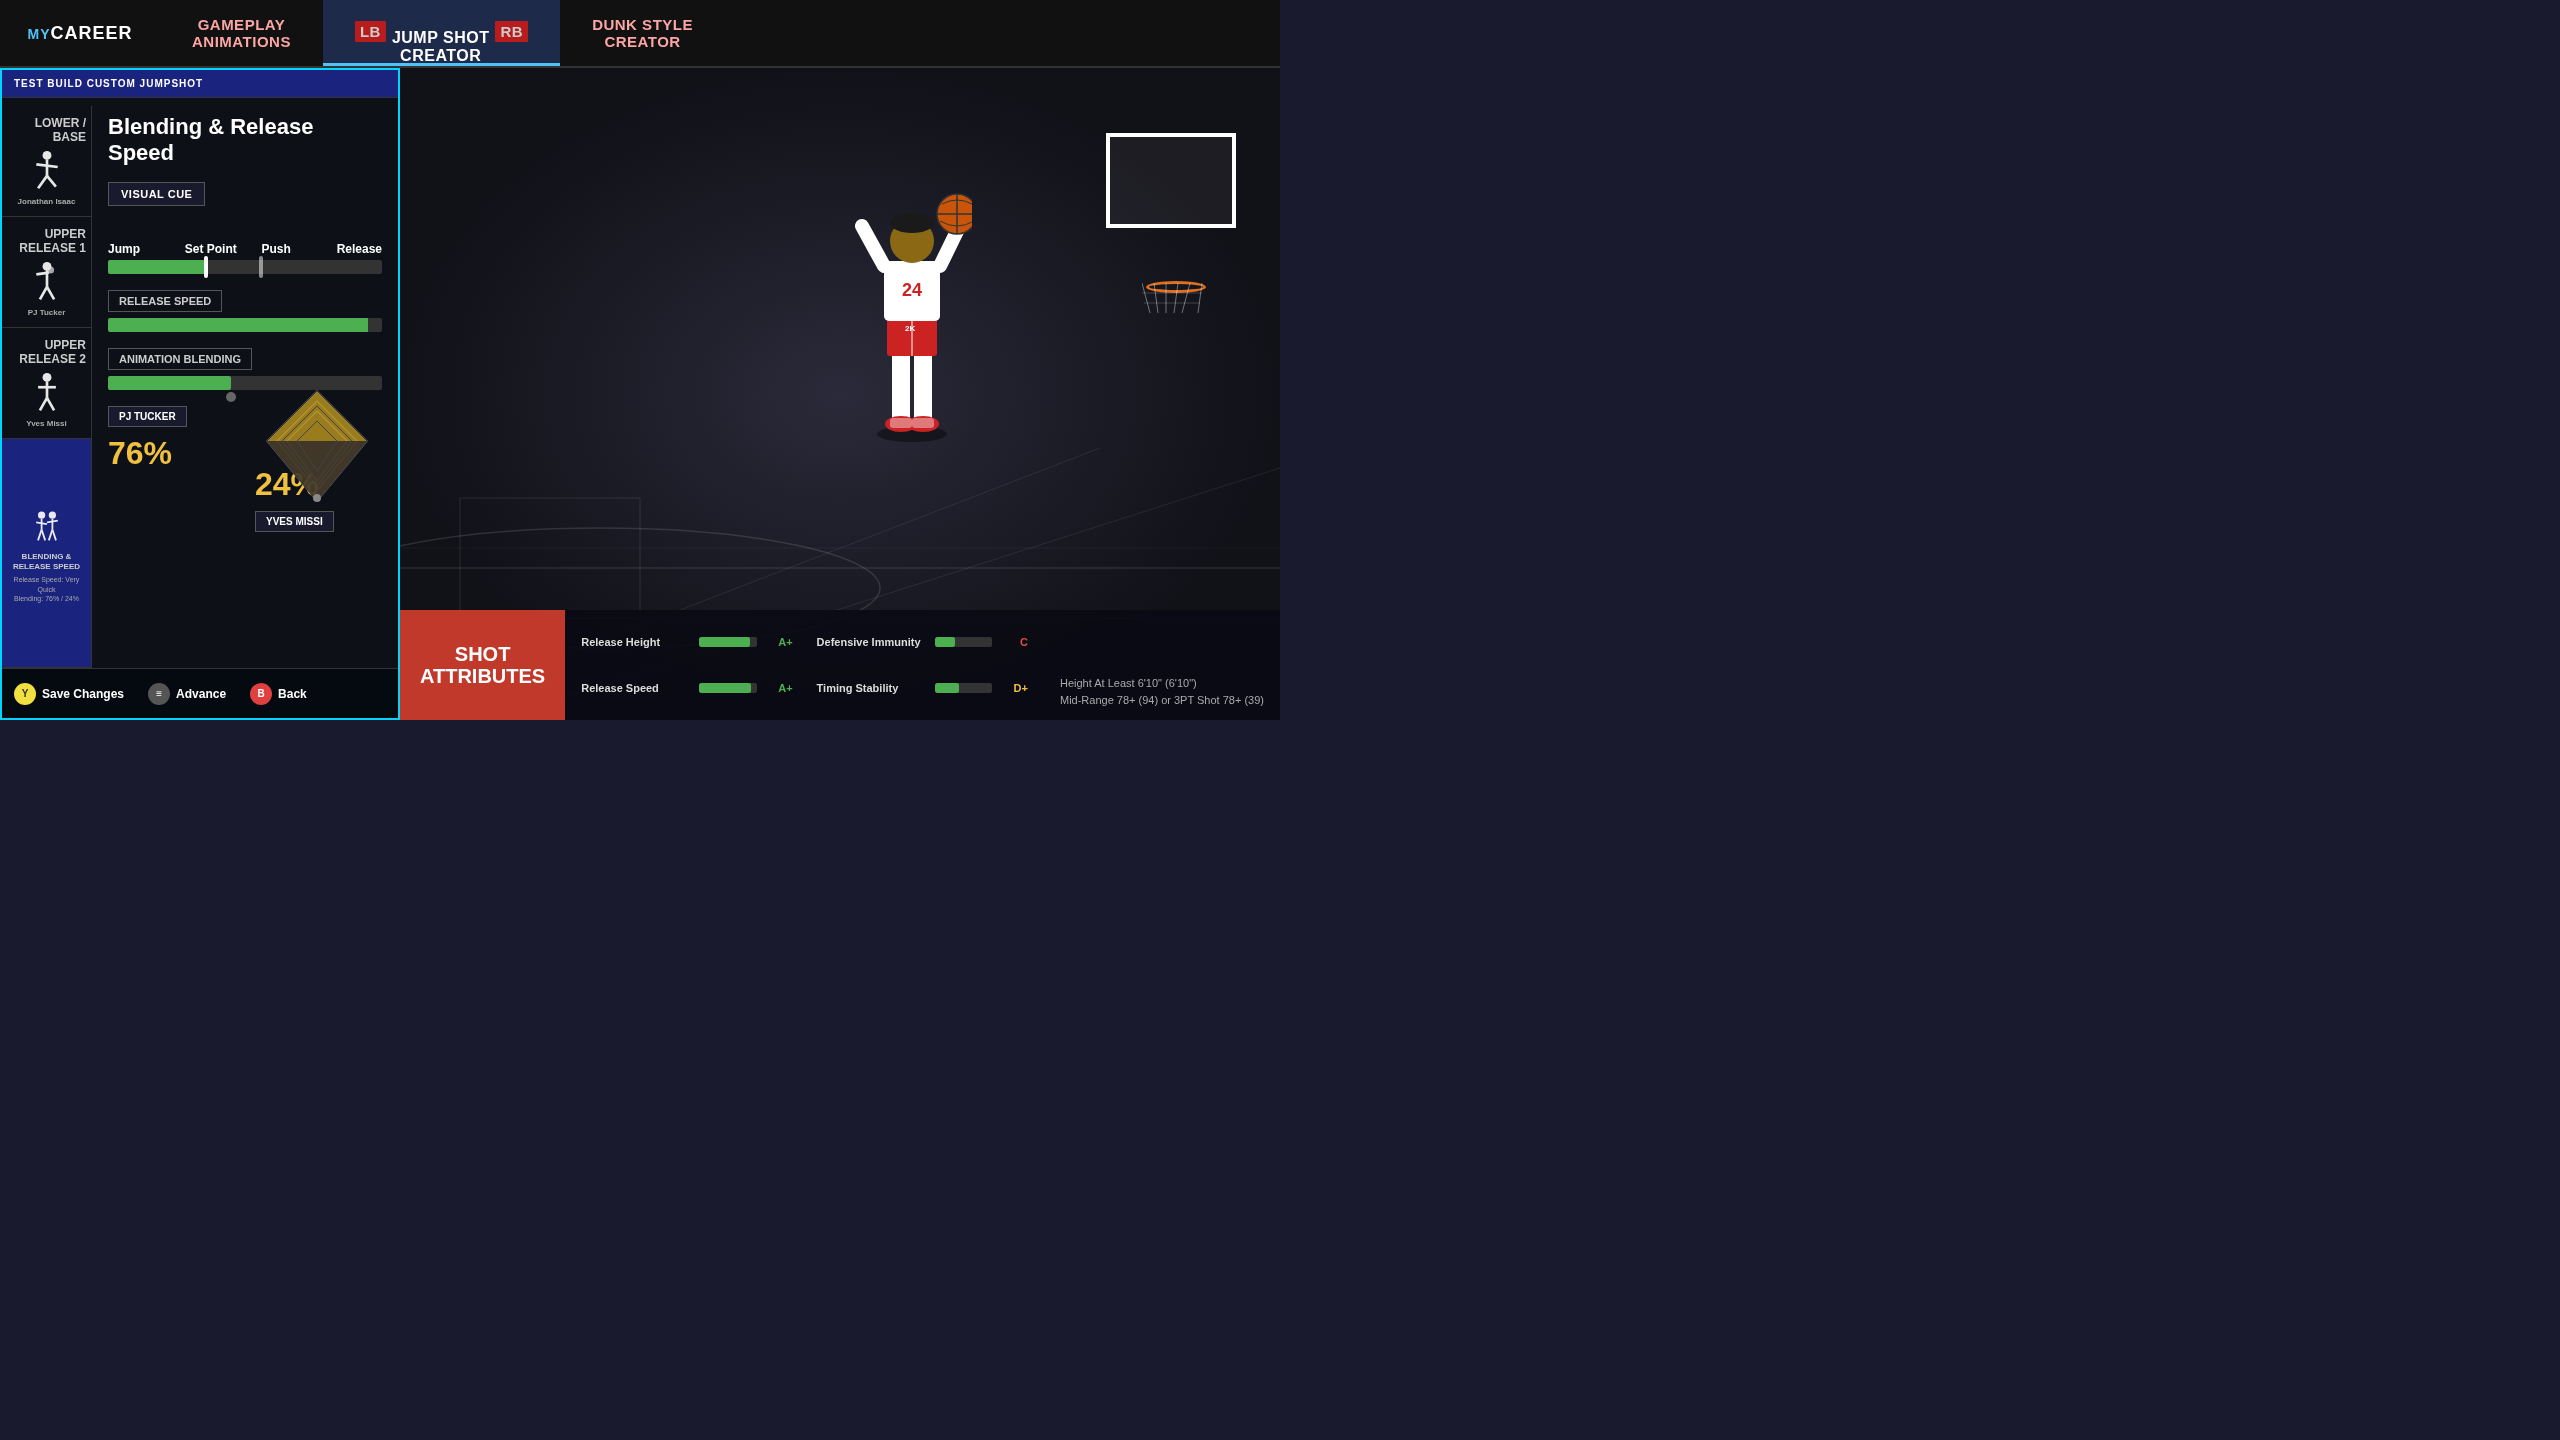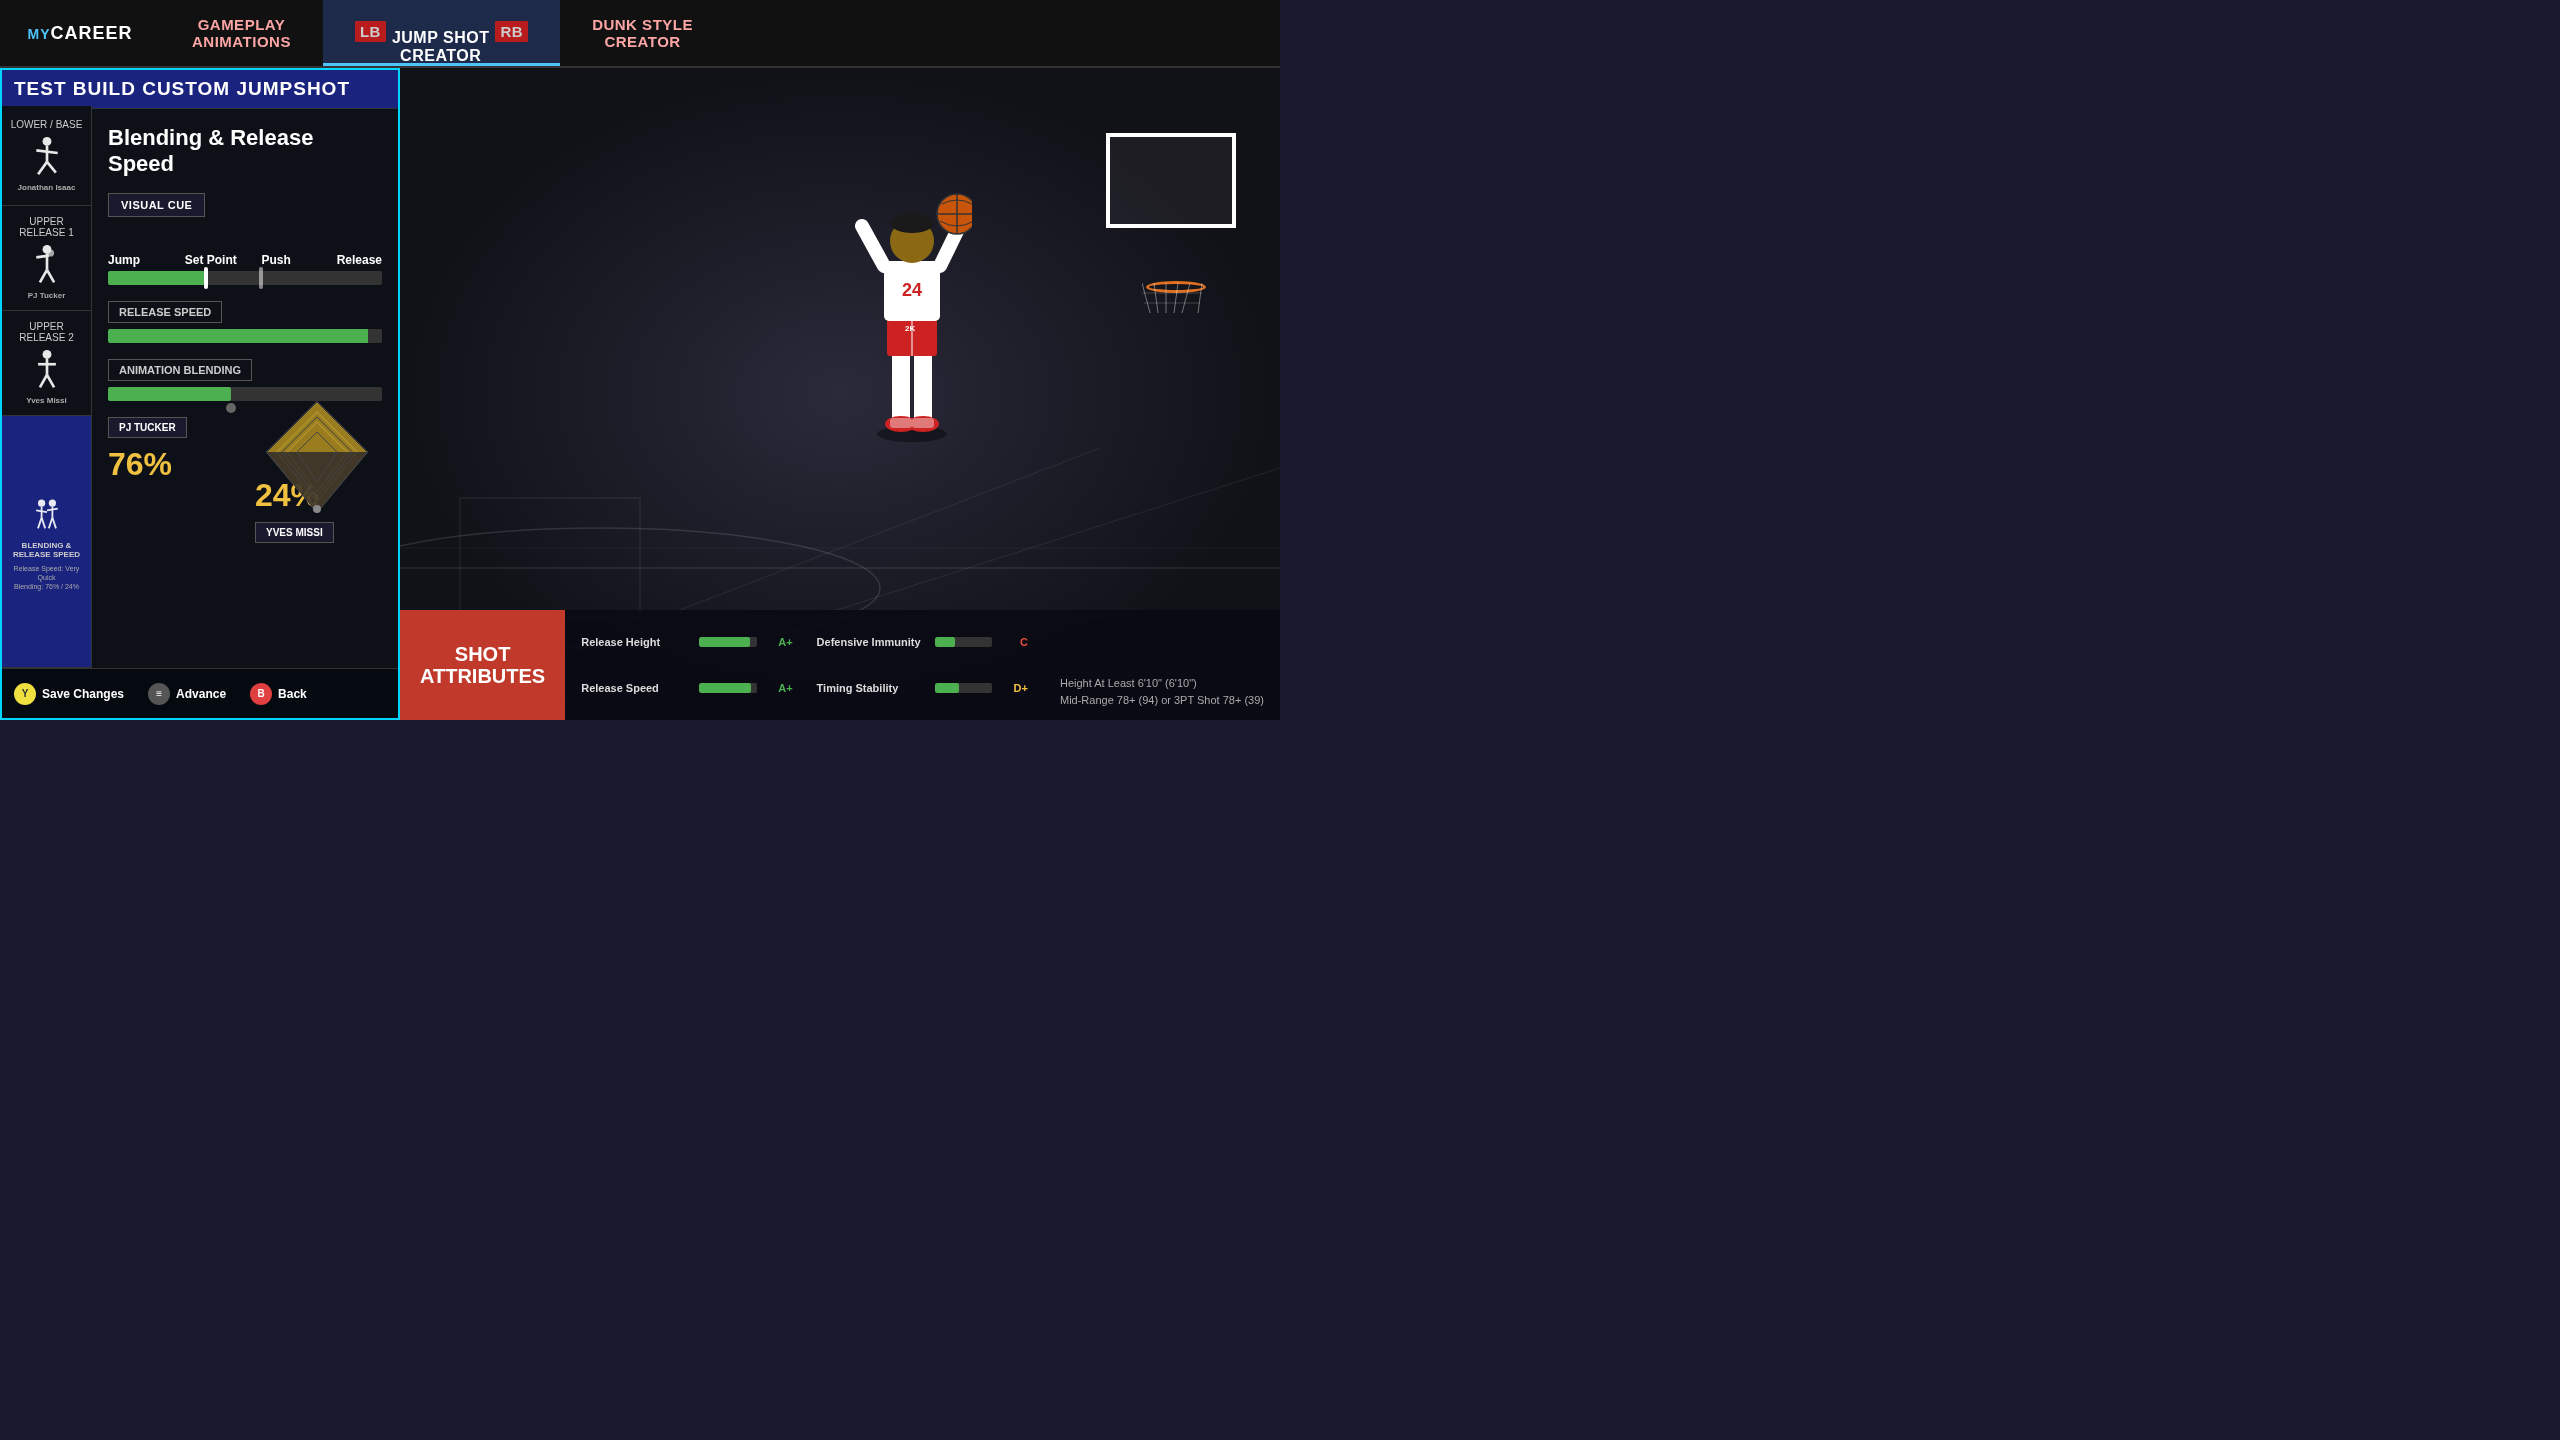--- a/index.html
+++ b/index.html
@@ -90,21 +90,21 @@
       background: #0d1117;
       border: 2px solid #00d4ff;
       display: flex;
       flex-direction: column;
       position: relative;
     }
 
     .panel-title {
       background: #1a237e;
       color: white;
-      font-size: 19px;
+      font-size: 10px;
       font-weight: 900;
       padding: 8px 12px;
       text-transform: uppercase;
       letter-spacing: 1px;
       border-bottom: 1px solid #333;
     }
 
     .sidebar-cards {
       display: flex;
       flex-direction: column;
@@ -121,25 +121,25 @@
       display: flex;
       flex-direction: column;
       align-items: center;
       justify-content: center;
       padding: 10px 5px;
       border-bottom: 1px solid #333;
       cursor: pointer;
       min-height: 100px;
     }
     .sidebar-card .card-label {
-      font-size: 10px;
+      font-size: 12px;
       color: #ccc;
       text-transform: uppercase;
-      font-weight: 400;
-      text-align: center;
+      font-weight: 700;
+      text-align: right;
       margin-bottom: 4px;
     }
     .sidebar-card .card-name {
       font-size: 8px;
       color: #aaa;
       text-align: center;
       margin-top: 4px;
       font-weight: 600;
     }
     

